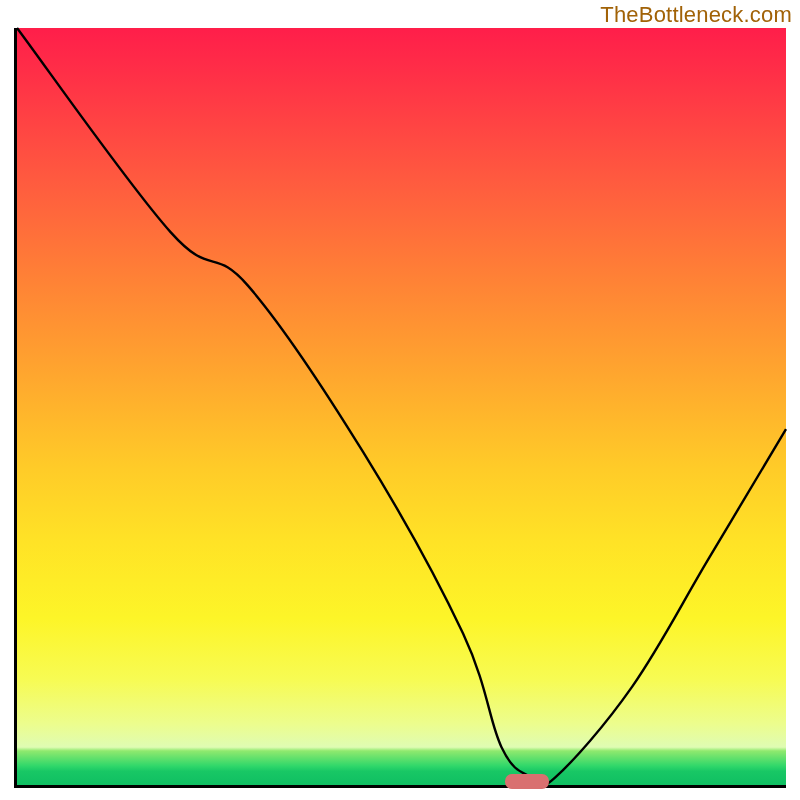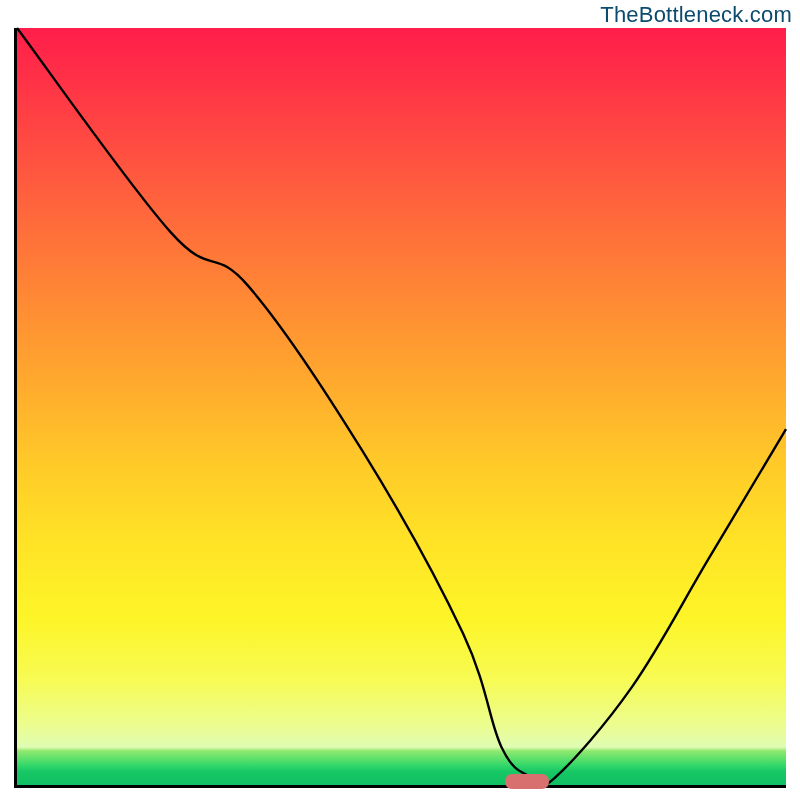--- a/index.html
+++ b/index.html
@@ -15,21 +15,21 @@
     position: relative;
     width: 800px;
     height: 800px;
   }
   .watermark {
     position: absolute;
     top: 2px;
     right: 8px;
     font-size: 22px;
     font-weight: 500;
-    color: #0c4a6e;
+    color: #a16207;
     letter-spacing: 0.2px;
     z-index: 10;
   }
   .plot {
     position: absolute;
     left: 14px;
     top: 28px;
     width: 772px;
     height: 760px;
     border-left: 3px solid #000;

